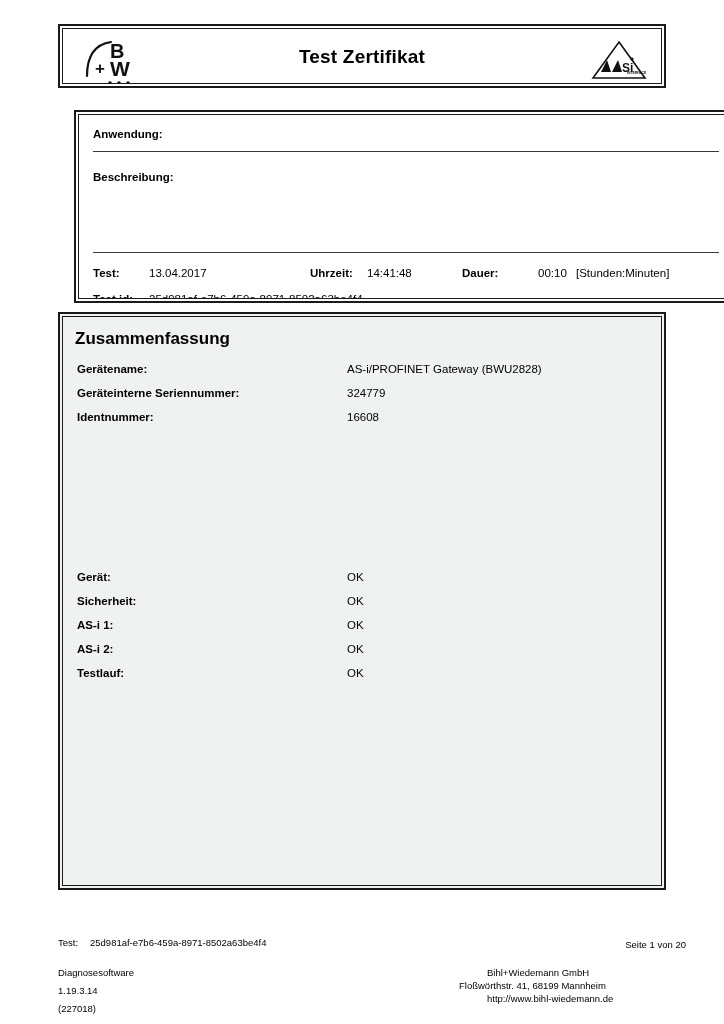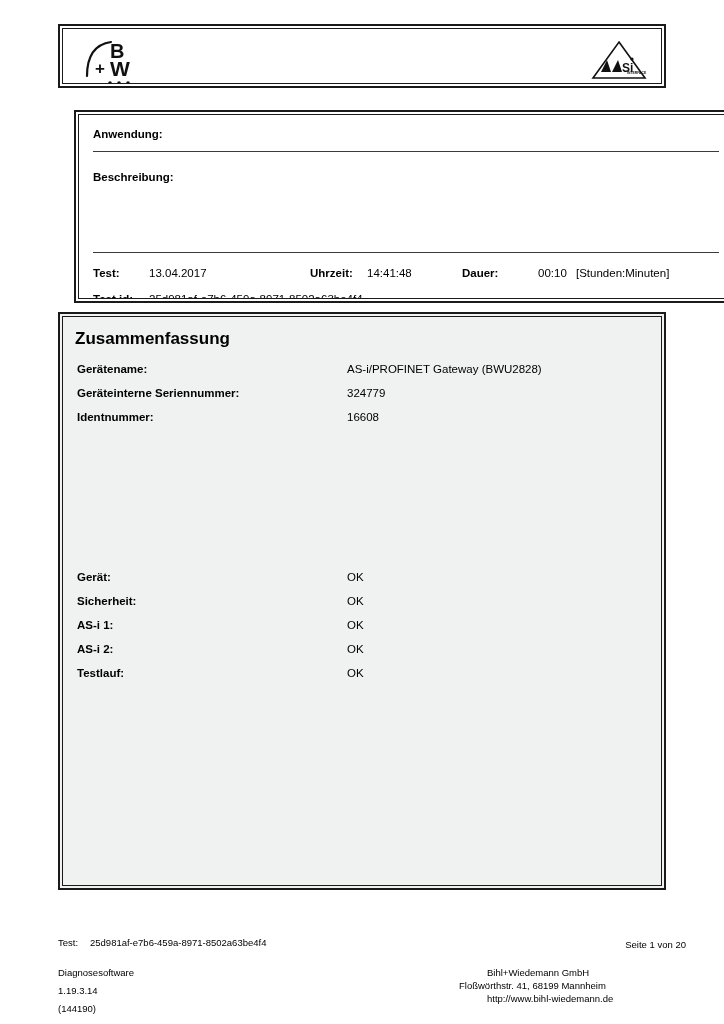--- a/index.html
+++ b/index.html
@@ -185,20 +185,21 @@
           <path d="M6 40 C6 18, 16 8, 30 6" fill="none" stroke="#111" stroke-width="2.2" stroke-linecap="round"></path>
           <text x="29" y="22" font-family="Liberation Sans, sans-serif" font-size="20" font-weight="bold" fill="#111">B</text>
           <text x="14" y="38" font-family="Liberation Sans, sans-serif" font-size="17" font-weight="bold" fill="#111">+</text>
           <text x="29" y="40" font-family="Liberation Sans, sans-serif" font-size="21" font-weight="bold" fill="#111">W</text>
           <circle cx="29" cy="47" r="1.8" fill="#111"></circle>
           <circle cx="38" cy="47" r="1.8" fill="#111"></circle>
           <circle cx="47" cy="47" r="1.8" fill="#111"></circle>
         </svg>
       </div>
 
+      <div id="header-title">Test Zertifikat</div>
 
       <div id="asi-logo">
         <svg viewBox="0 0 60 44" width="60" height="44" aria-hidden="true">
           <path d="M30 4 L56 40 L4 40 Z" fill="none" stroke="#111" stroke-width="1.6"></path>
           <g transform="translate(12,22)">
             <path d="M0 12 L6 0 L10 12 Z" fill="#111"></path>
             <path d="M11 12 L17 0 L21 12 Z" fill="#111"></path>
             <text x="21" y="12" font-family="Liberation Sans, sans-serif" font-size="12" font-weight="bold" fill="#111">Si</text>
             <circle cx="31" cy="-1" r="1.6" fill="#111"></circle>
           </g>
@@ -269,20 +270,20 @@
     </div>
   </div>
 
   <div id="footer">
     <div class="foot-text" id="foot-test-label">Test:</div>
     <div class="foot-text" id="foot-test-id">25d981af-e7b6-459a-8971-8502a63be4f4</div>
     <div class="foot-text" id="foot-page">Seite 1 von 20</div>
 
     <div class="foot-text" id="foot-sw-name">Diagnosesoftware</div>
     <div class="foot-text" id="foot-sw-ver">1.19.3.14</div>
-    <div class="foot-text" id="foot-sw-build">(144190)</div>
+    <div class="foot-text" id="foot-sw-build">(227018)</div>
 
     <div class="foot-text" id="foot-company">Bihl+Wiedemann GmbH</div>
     <div class="foot-text" id="foot-address">Floßwörthstr. 41, 68199 Mannheim</div>
     <div class="foot-text" id="foot-website">http://www.bihl-wiedemann.de</div>
   </div>
 
 </div>
 
 </body></html>

